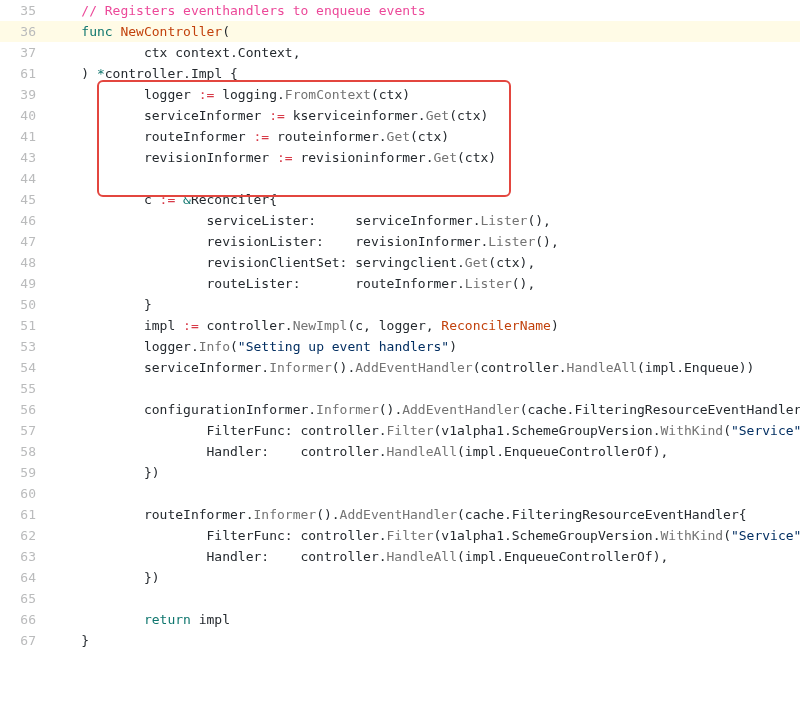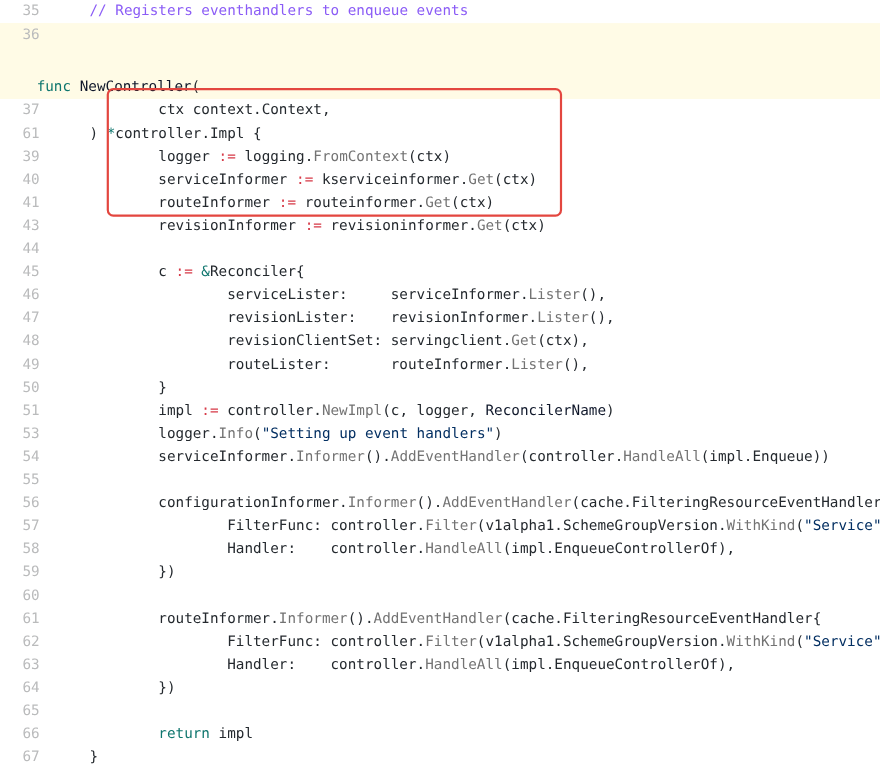--- a/index.html
+++ b/index.html
@@ -1,25 +1,25 @@
 <!DOCTYPE html>
 <html><head>
 <meta charset="utf-8">
 <style>
   html,body{margin:0;padding:0;background:#fff;font-family:ui-monospace,SFMono-Regular,Menlo,Consolas,monospace;font-size:13px;color:#24292e;}
   .root{width:800px;}
-  .line{display:flex;align-items:flex-start;white-space:pre;min-height:21px;line-height:21px;}
+  .line{display:flex;align-items:flex-end;white-space:pre;min-height:21px;line-height:21px;}
   .gutter{width:48px;flex:0 0 48px;text-align:right;padding-right:12px;color:#babbbc;user-select:none;box-sizing:border-box;}
   .code{flex:1 1 auto;position:relative;padding-left:2px;}
-  .hl{background:#fffbe6;flex-direction:column;}
+  .hl{background:#fffbe6;}
   .line.hl .gutter{background:#fffbe6;}
-  .c{color:#8b5cf6;}   
+  .c{color:#ec4899;}   
   .k{color:#0f766e;}   
   .fn{color:#737373;}  
-  .id{color:#0f172a;}  
+  .id{color:#c2410c;}  
   .str{color:#032f62;} 
   .op{color:#d73a48;}  
   .plain{color:#24292e;}
 
   
   .box-wrap{position:relative;}
   .redbox{position:absolute;border:2px solid #e3463f;border-radius:6px;pointer-events:none;}
   
   
   

